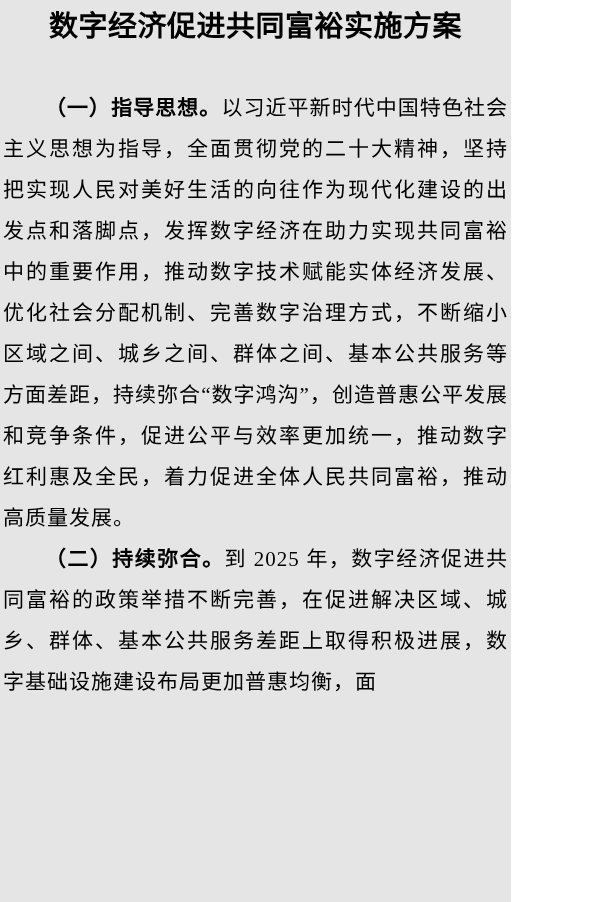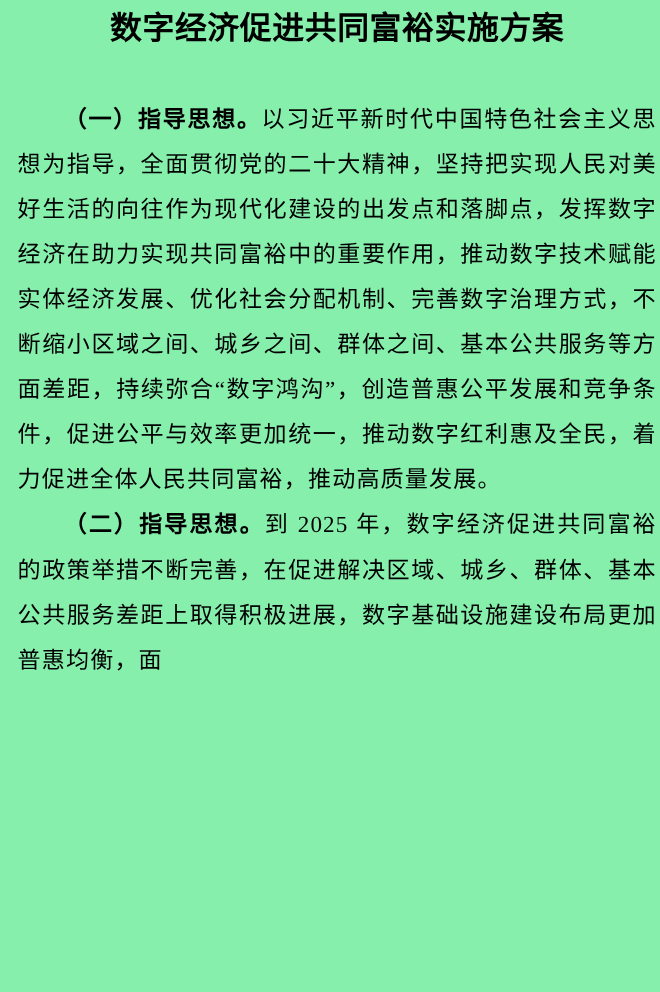--- a/index.html
+++ b/index.html
@@ -8,24 +8,24 @@
   }
   body {
     width: 600px;
     height: 902px;
     background: #ffffff;
     overflow: hidden;
     color: #000000;
   }
   .page {
     box-sizing: border-box;
-    width: 600px;
+    width: 511px;
     height: 902px;
-    padding: 4px 3px 0 16px;
-    background: #86efac;
+    padding: 4px 3px 0 3px;
+    background: #e5e5e5;
   }
   .doc-title {
     margin: 0 0 40px 0;
     font-family: "Liberation Serif", "DejaVu Serif", serif;
     font-weight: bold;
     font-size: 29px;
     line-height: 44px;
     text-align: center;
     letter-spacing: 0.5px;
     white-space: nowrap;
@@ -58,15 +58,15 @@
 <body>
 
 <div class="page">
 
   <h1 class="doc-title">数字经济促进共同富裕实施方案</h1>
 
 
 
   <p class="body-para"><span class="para-lead">（一）指导思想。</span><span>以习近平新时代中国特色社会主义思想为指导，全面贯彻党的二十大精神，坚持把实现人民对美好生活的向往作为现代化建设的出发点和落脚点，发挥数字经济在助力实现共同富裕中的重要作用，推动数字技术赋能实体经济发展、优化社会分配机制、完善数字治理方式，不断缩小区域之间、城乡之间、群体之间、基本公共服务等方面差距，持续弥合“数字鸿沟”，创造普惠公平发展和竞争条件，促进公平与效率更加统一，推动数字红利惠及全民，着力促进全体人民共同富裕，推动高质量发展。</span></p>
 
-  <p class="body-para"><span class="para-lead">（二）指导思想。</span><span>到 2025 年，数字经济促进共同富裕的政策举措不断完善，在促进解决区域、城乡、群体、基本公共服务差距上取得积极进展，数字基础设施建设布局更加普惠均衡，面</span></p>
+  <p class="body-para"><span class="para-lead">（二）持续弥合。</span><span>到 2025 年，数字经济促进共同富裕的政策举措不断完善，在促进解决区域、城乡、群体、基本公共服务差距上取得积极进展，数字基础设施建设布局更加普惠均衡，面</span></p>
 
 </div>
 
 </body></html>

